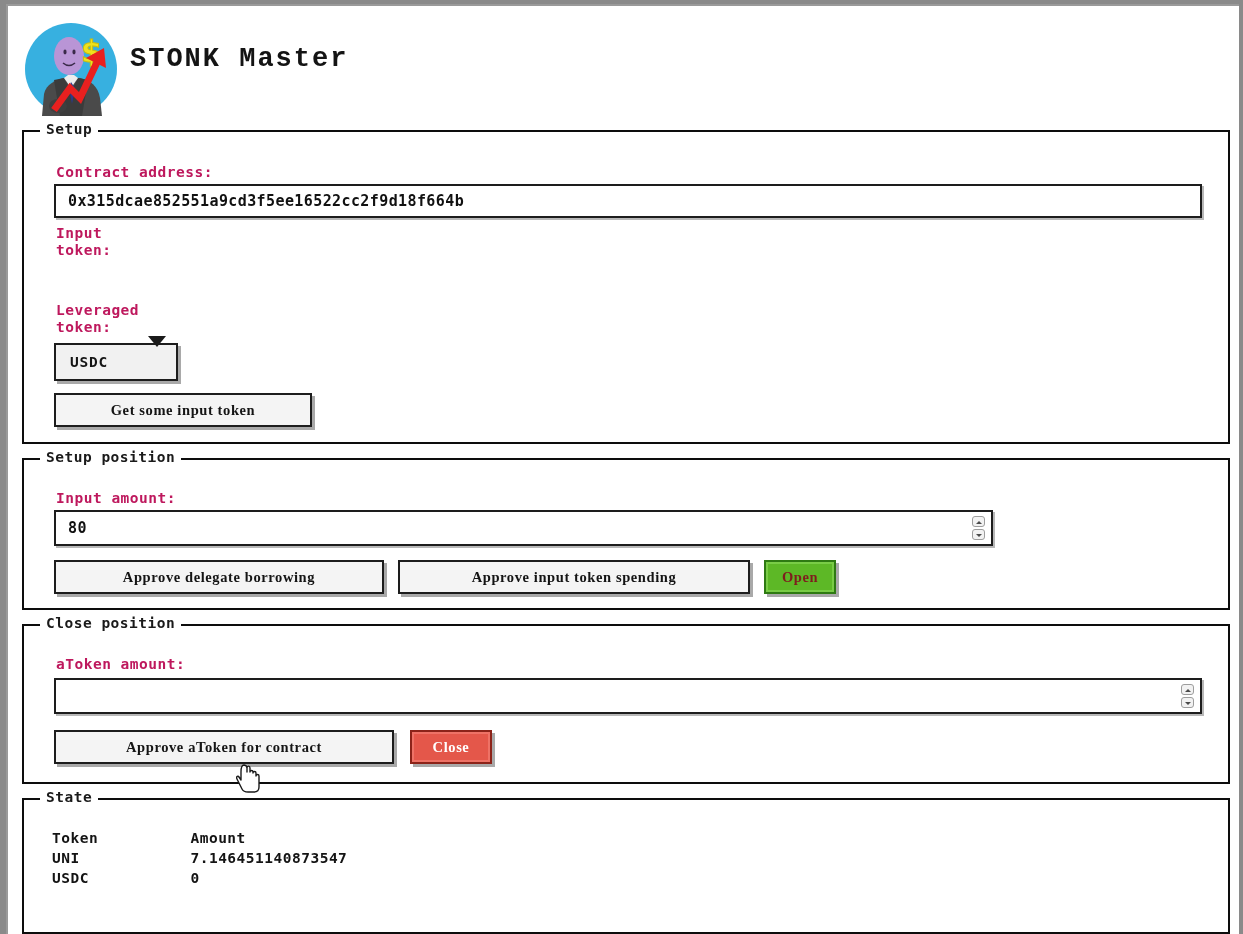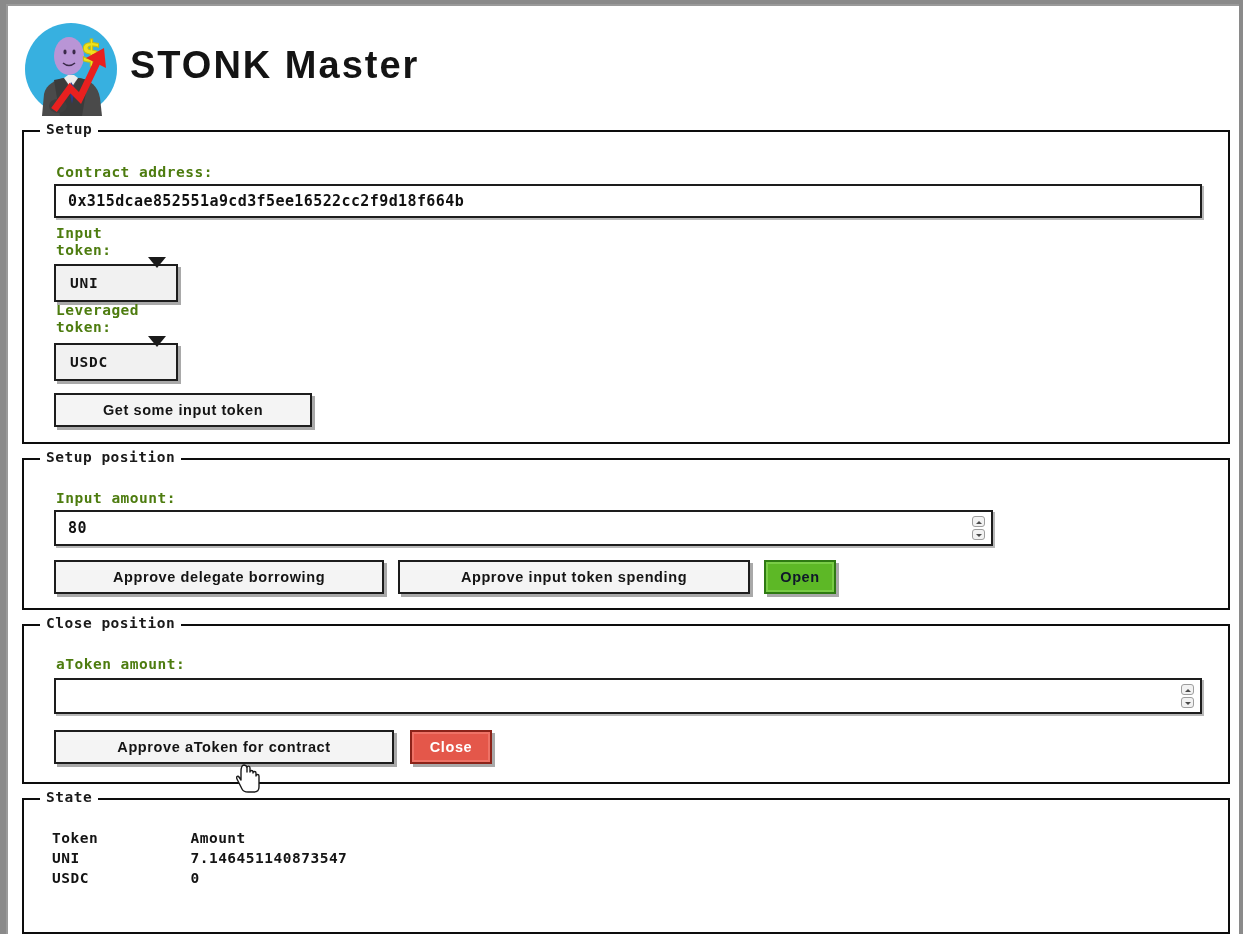--- a/index.html
+++ b/index.html
@@ -32,26 +32,26 @@
   }
   #logo {
     position: absolute;
     left: 16px; top: 16px;
     width: 94px; height: 94px;
   }
   #logo svg { display: block; }
   #app-title {
     position: absolute;
     left: 122px; top: 38px;
-    font-size: 38px;
+    font-size: 27px;
     font-weight: bold;
     letter-spacing: 2px;
     color: #141414;
     white-space: nowrap;
-    font-family: Liberation Sans, sans-serif;
+    font-family: Liberation Mono, monospace;
   }
 
   
   .groupbox {
     position: absolute;
     border: 2px solid #0d0d0d;
     background: #ffffff;
   }
   .group-title {
     position: absolute;
@@ -62,21 +62,21 @@
     font-weight: bold;
     color: #1a1a1a;
     letter-spacing: 0.5px;
     white-space: nowrap;
   }
 
   .field-label {
     position: absolute;
     font-size: 14.5px;
     font-weight: bold;
-    color: #4d7c0f;
+    color: #be185d;
     letter-spacing: 0.5px;
     white-space: pre;
     line-height: 17px;
   }
 
   
   .textinput {
     position: absolute;
     background: #ffffff;
     border: 2px solid #1d1d1d;
@@ -121,34 +121,34 @@
   .spin-down::after  { border-top: 3px solid #4a4a4a; top: 4px; }
 
   
   .btn {
     position: absolute;
     background: #f4f4f4;
     border: 2px solid #1d1d1d;
     box-shadow: 3px 3px 0 0 #a9a9a9;
     font-size: 14.5px;
     font-weight: bold;
-    font-family: Liberation Sans, sans-serif;
+    font-family: Liberation Serif, serif;
     color: #141414;
     letter-spacing: 0.6px;
     display: flex;
     align-items: center;
     justify-content: center;
     white-space: nowrap;
     cursor: pointer;
     padding: 0 8px;
   }
   .btn-green {
     background: #5db826;
     border: 2px solid #2e7a12;
-    color: #0f172a;
+    color: #7f1d1d;
     box-shadow: 3px 3px 0 0 #a9a9a9, inset 0 0 0 2px #79cc46;
   }
   .btn-red {
     background: #e4574a;
     border: 2px solid #8c2319;
     color: #ffffff;
     box-shadow: 3px 3px 0 0 #a9a9a9, inset 0 0 0 2px #ee7266;
   }
 
   
@@ -234,24 +234,20 @@
   <div class="groupbox" style="left:14px; top:124px; width:1208px; height:314px;">
     <div class="group-title">Setup</div>
 
     <div class="field-label" style="left:32px; top:32px;">Contract address:</div>
 
     <div class="textinput" style="left:30px; top:52px; width:1148px; height:34px;">0x315dcae852551a9cd3f5ee16522cc2f9d18f664b</div>
 
     <div class="field-label" style="left:32px; top:93px;">Input
 token:</div>
 
-    <div class="combo" style="left:30px; top:132px; width:124px; height:38px;">
-      <span>UNI</span>
-      <span class="combo-arrow"></span>
-    </div>
 
     <div class="field-label" style="left:32px; top:170px;">Leveraged
 token:</div>
 
     <div class="combo" style="left:30px; top:211px; width:124px; height:38px;">
       <span>USDC</span>
       <span class="combo-arrow"></span>
     </div>
 
     <div class="btn" style="left:30px; top:261px; width:258px; height:34px;">Get some input token</div>

